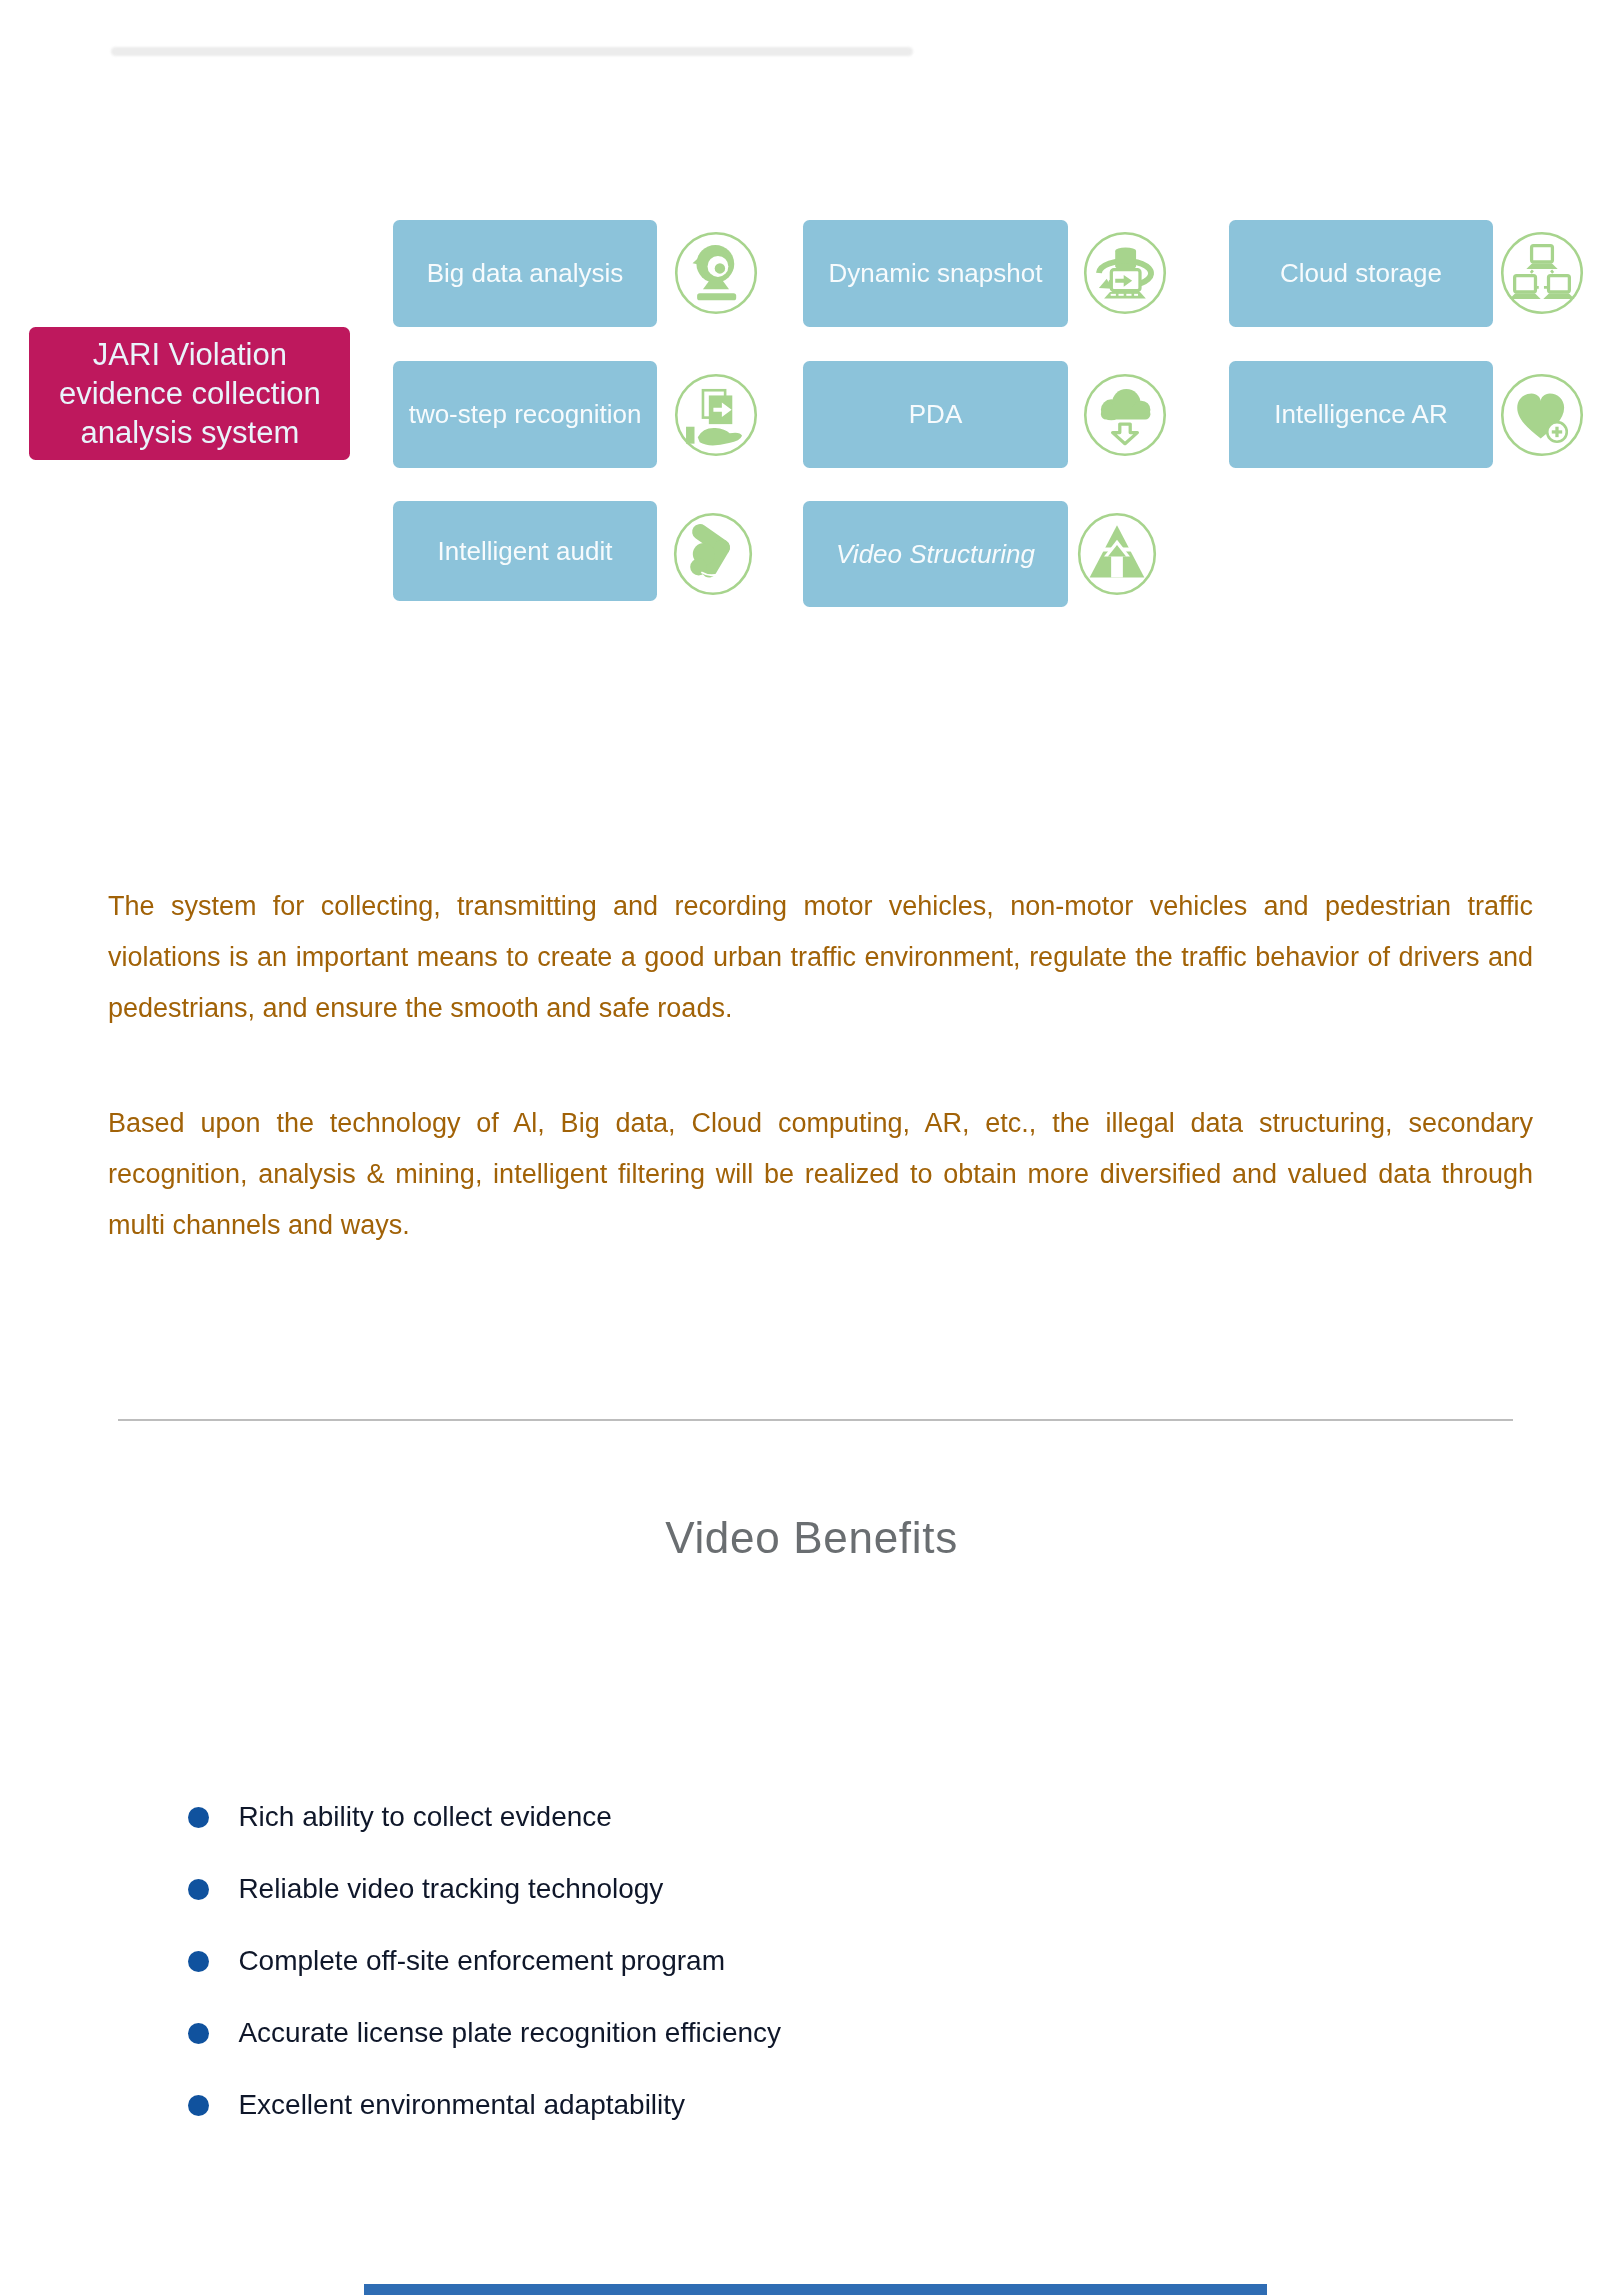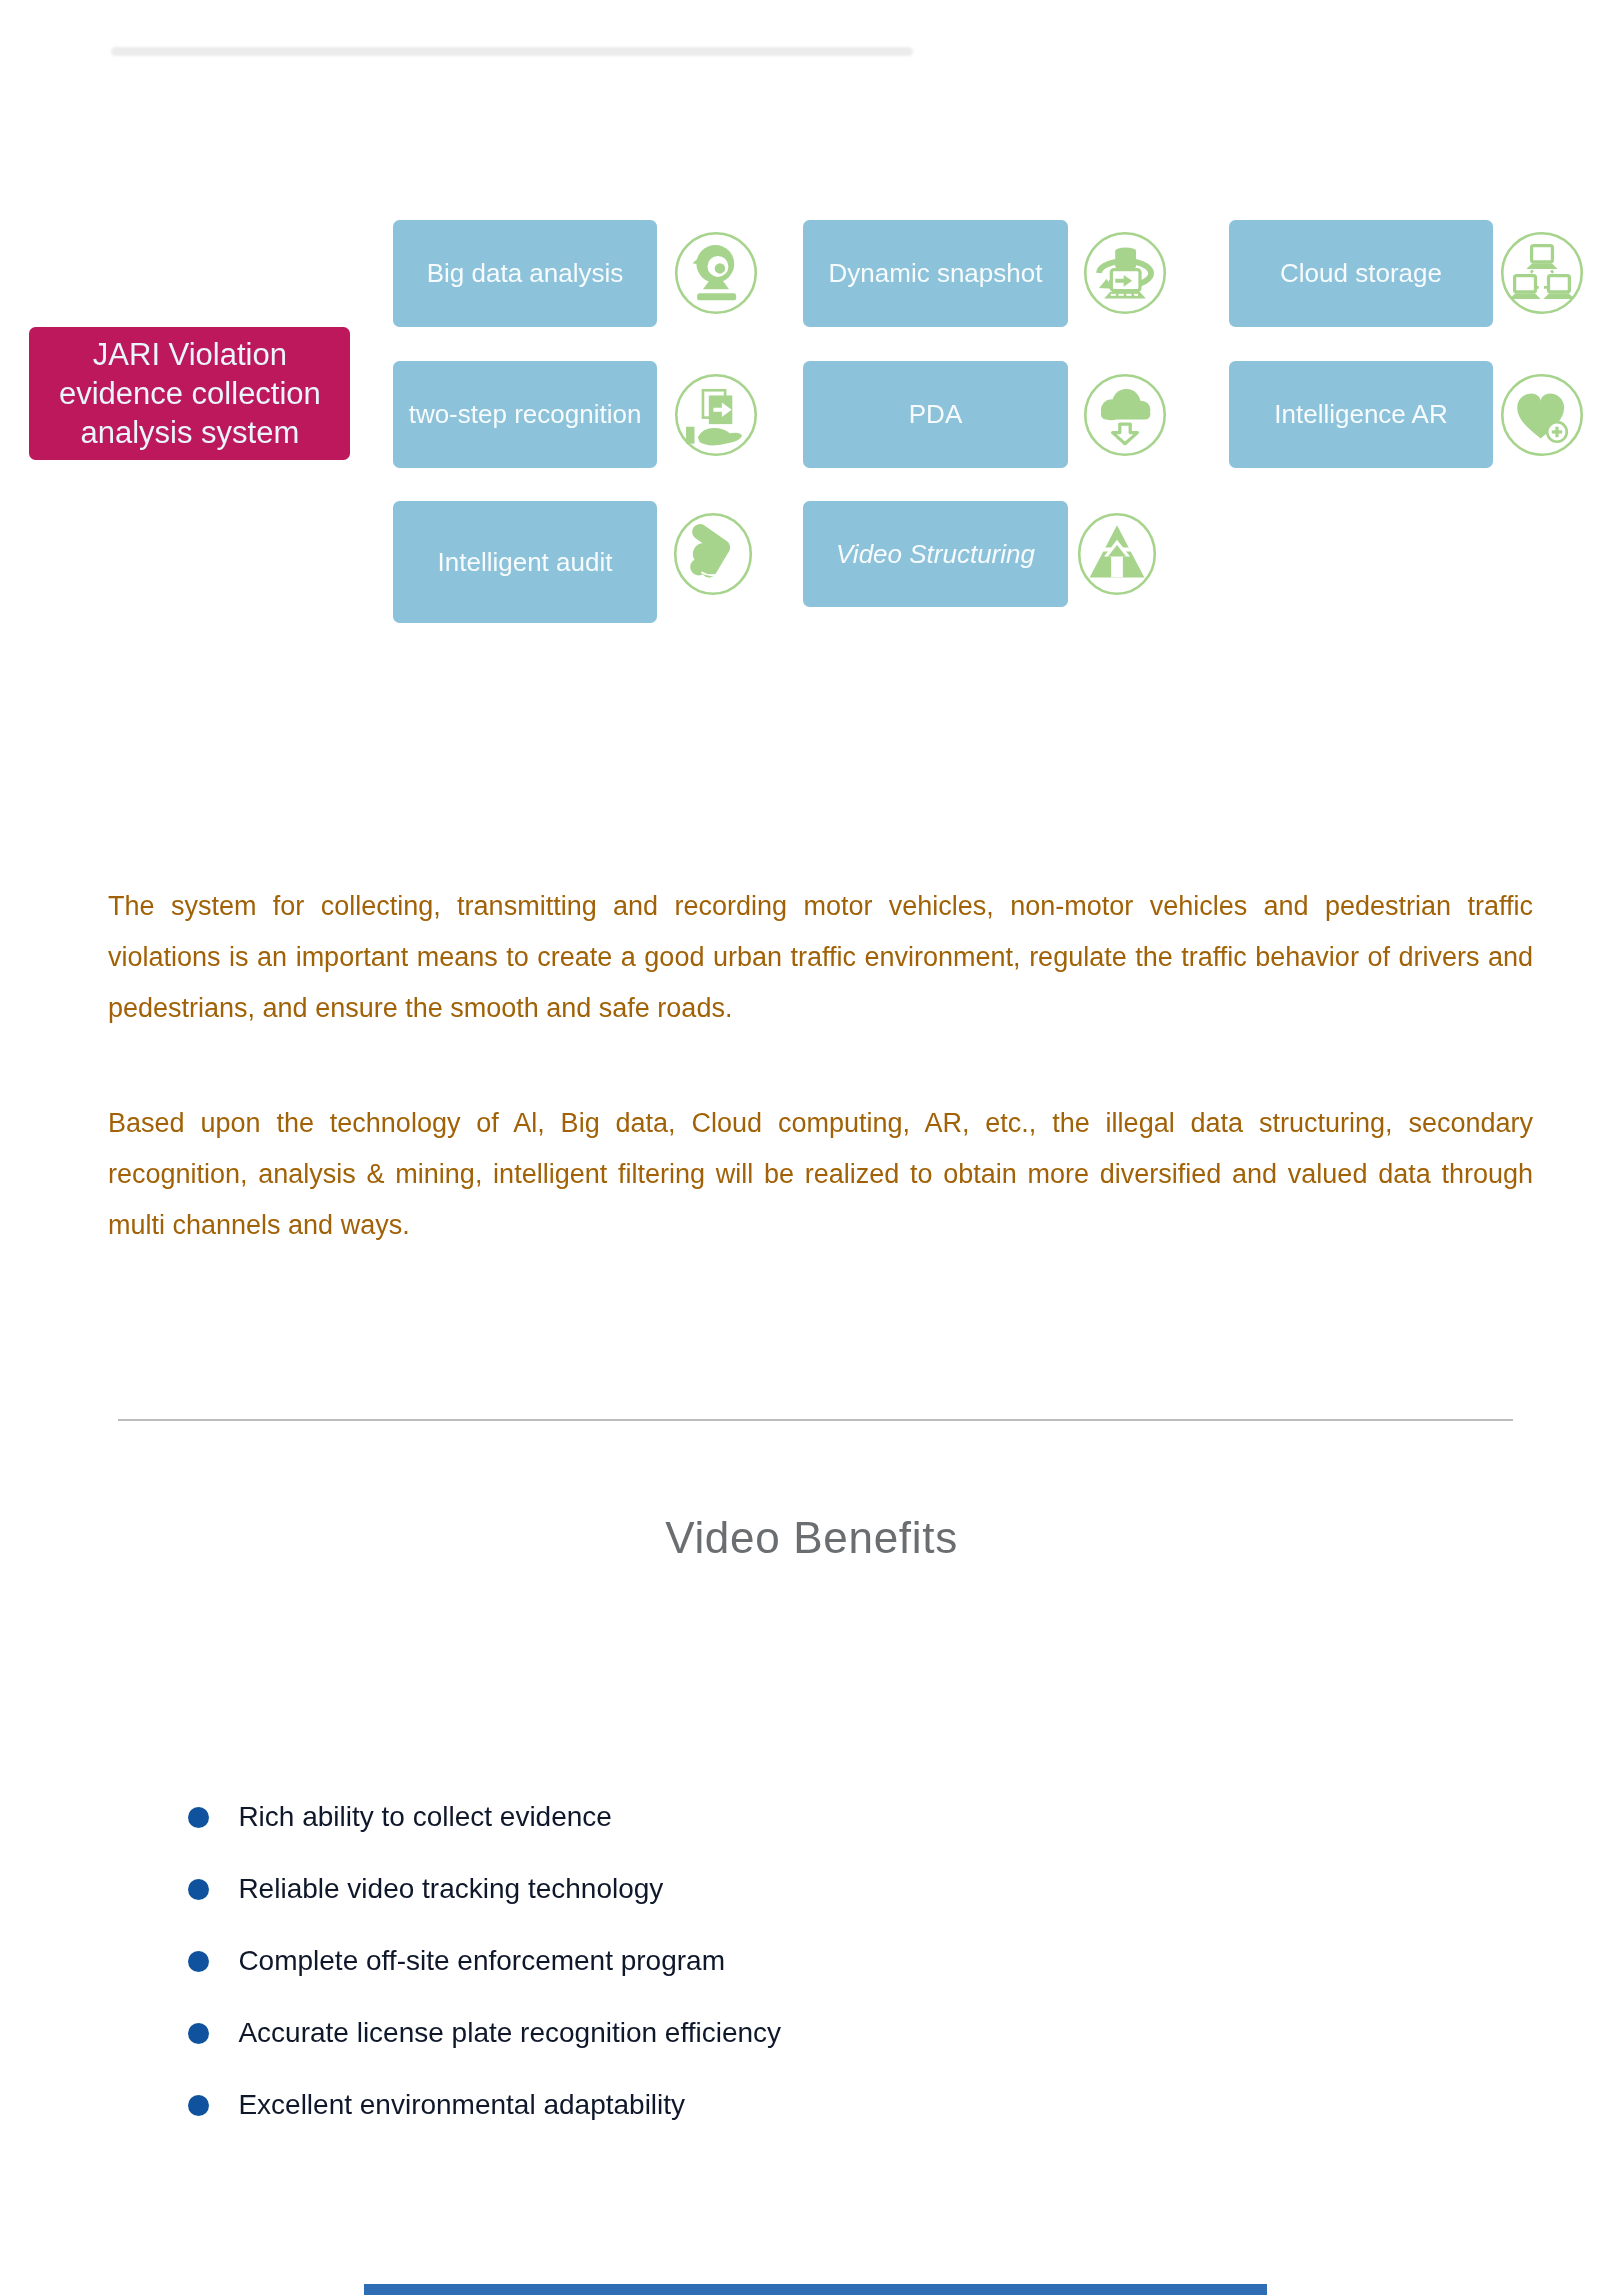--- a/index.html
+++ b/index.html
@@ -26,21 +26,21 @@
     display:flex; align-items:center; justify-content:center; text-align:center;
     color:rgba(255,255,255,0.93); font-size:26px; line-height:31px;
     padding:0 15px; box-sizing:border-box;
   }
   .n0 { left:393px;  top:220px; width:264px; height:107px; }
   .n1 { left:803px; top:220px; width:265px; height:107px; }
   .n2 { left:1229px; top:220px; width:264px; height:107px; }
   .n3 { left:393px;  top:361px; width:264px; height:107px; }
   .n4 { left:803px; top:361px; width:265px; height:107px; }
   .n5 { left:1229px; top:361px; width:264px; height:107px; }
-  .n6 { left:393px;  top:501px; width:264px; height:122px; }
+  .n6 { left:393px;  top:501px; width:264px; height:100px; }
   .n7 { left:803px; top:501px; width:265px; height:106px;font-style:italic; }
 
   .icon { position:absolute; width:86px; height:86px; }
   .i0 { left:673px; top:230px; }
   .i1 { left:1082px; top:230px; }
   .i2 { left:1499px; top:230px; }
   .i3 { left:673px; top:372px; }
   .i4 { left:1082px; top:372px; }
   .i5 { left:1499px; top:372px; }
   .i6 { left:670px; top:511px; }

